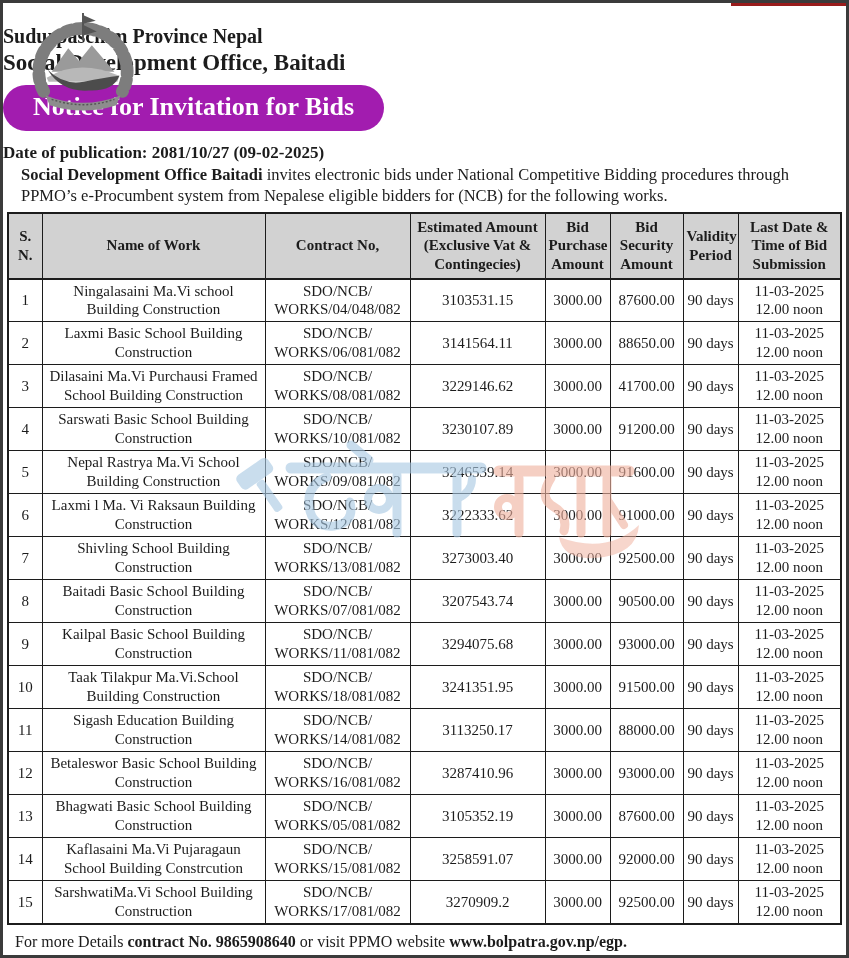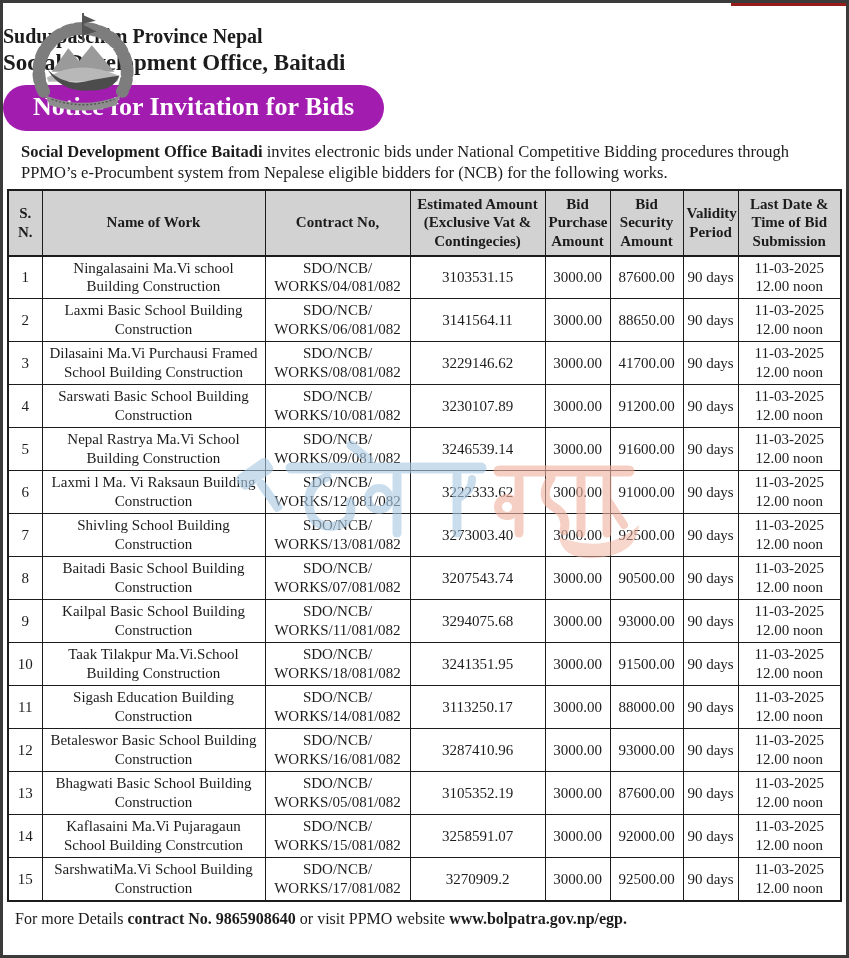--- a/index.html
+++ b/index.html
@@ -107,20 +107,21 @@
       <line x1="378" y1="41" x2="378" y2="96"></line>
       <path d="M378,62 l17,26" stroke-width="8"></path>
       <path d="M330,100 q48,18 80,-12 q-2,30 -44,33 q-32,2 -36,-21 z" fill="#f0b2a0" stroke="none" opacity="0.85"></path>
     </g>
   </svg>
 
   <div class="head-center">
     <div class="province">Sudurpaschim Province Nepal</div>
     <div class="office">Social Development Office, Baitadi</div>
     <div><span class="pill">Notice for Invitation for Bids</span></div>
+    <div class="pubdate">Date of publication: 2081/10/27 (09-02-2025)</div>
   </div>
 
   <p class="intro"><b>Social Development Office Baitadi</b><span> invites electronic bids under National Competitive Bidding procedures through PPMO’s e-Procumbent system from Nepalese eligible bidders for (NCB) for the following works.</span></p>
 
   <table class="bids">
     <colgroup>
       <col class="col-sn">
         <col class="col-name">
         <col class="col-contract">
         <col class="col-est">
@@ -140,21 +141,21 @@
         <th>Validity Period</th>
         <th>Last Date &amp; Time of Bid Submission</th>
       </tr>
     </thead>
     <tbody>
         <tr>
       <td>1</td>
       <td>Ningalasaini Ma.Vi school Building Construction</td>
       <td class="two-line">
         <span>SDO/NCB/</span>
-        <span>WORKS/04/081/082</span>
+        <span>WORKS/04/048/082</span>
       </td>
       <td>3103531.15</td>
       <td>3000.00</td>
       <td>87600.00</td>
       <td>90 days</td>
       <td class="two-line">
         <span>11-03-2025</span>
         <span>12.00 noon</span>
       </td>
     </tr>

